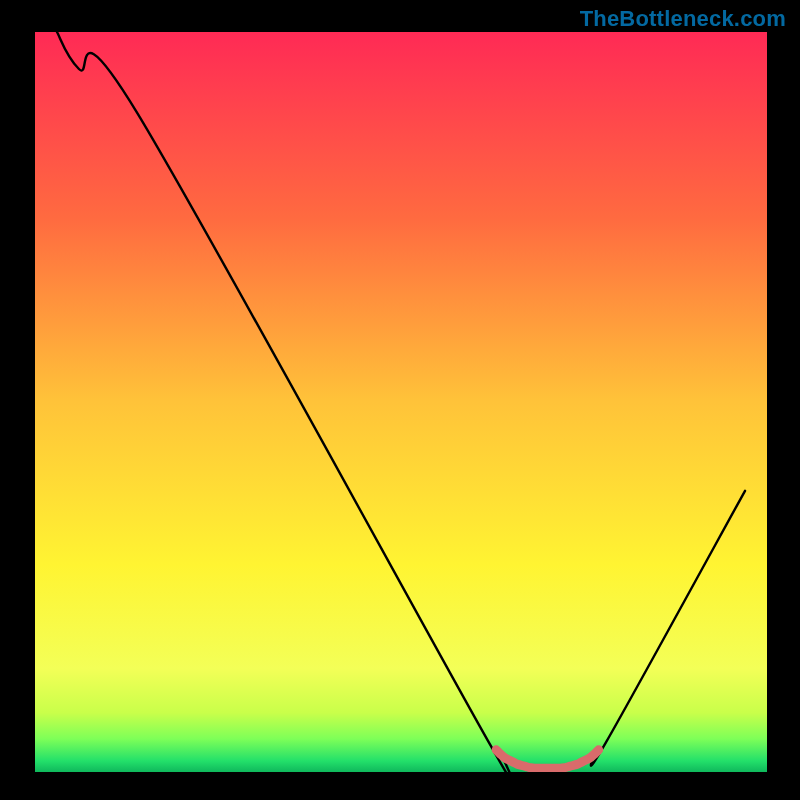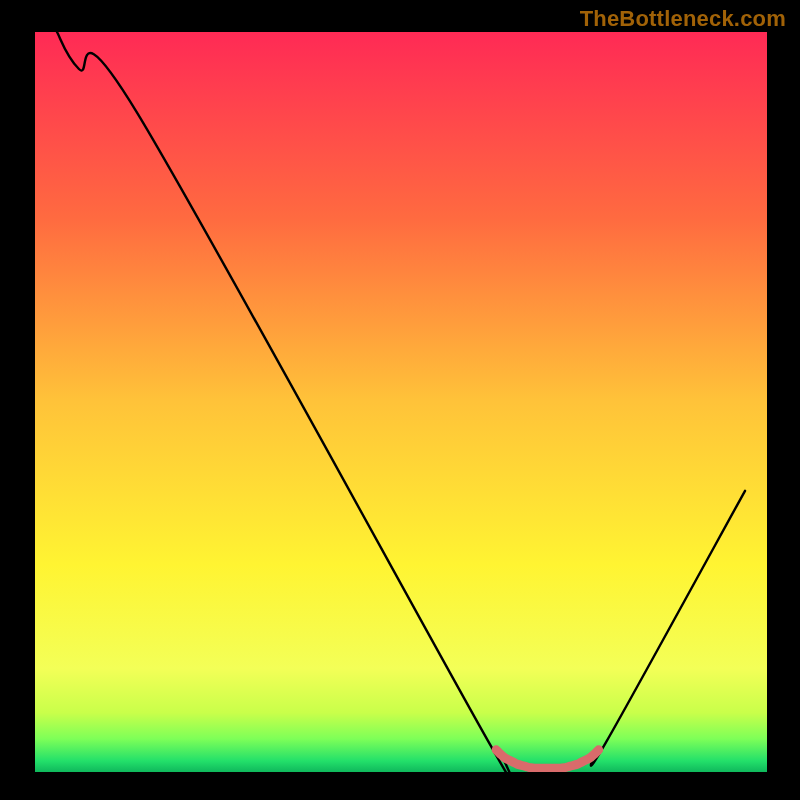--- a/index.html
+++ b/index.html
@@ -14,21 +14,21 @@
   .stage {
     position: relative;
     width: 800px;
     height: 800px;
     background: #000;
   }
   .watermark {
     position: absolute;
     top: 6px;
     right: 14px;
-    color: #a16207;
+    color: #0369a1;
     font-size: 22px;
     font-weight: 600;
     letter-spacing: 0.2px;
     z-index: 10;
   }
   svg {
     position: absolute;
     top: 0;
     left: 0;
   }

